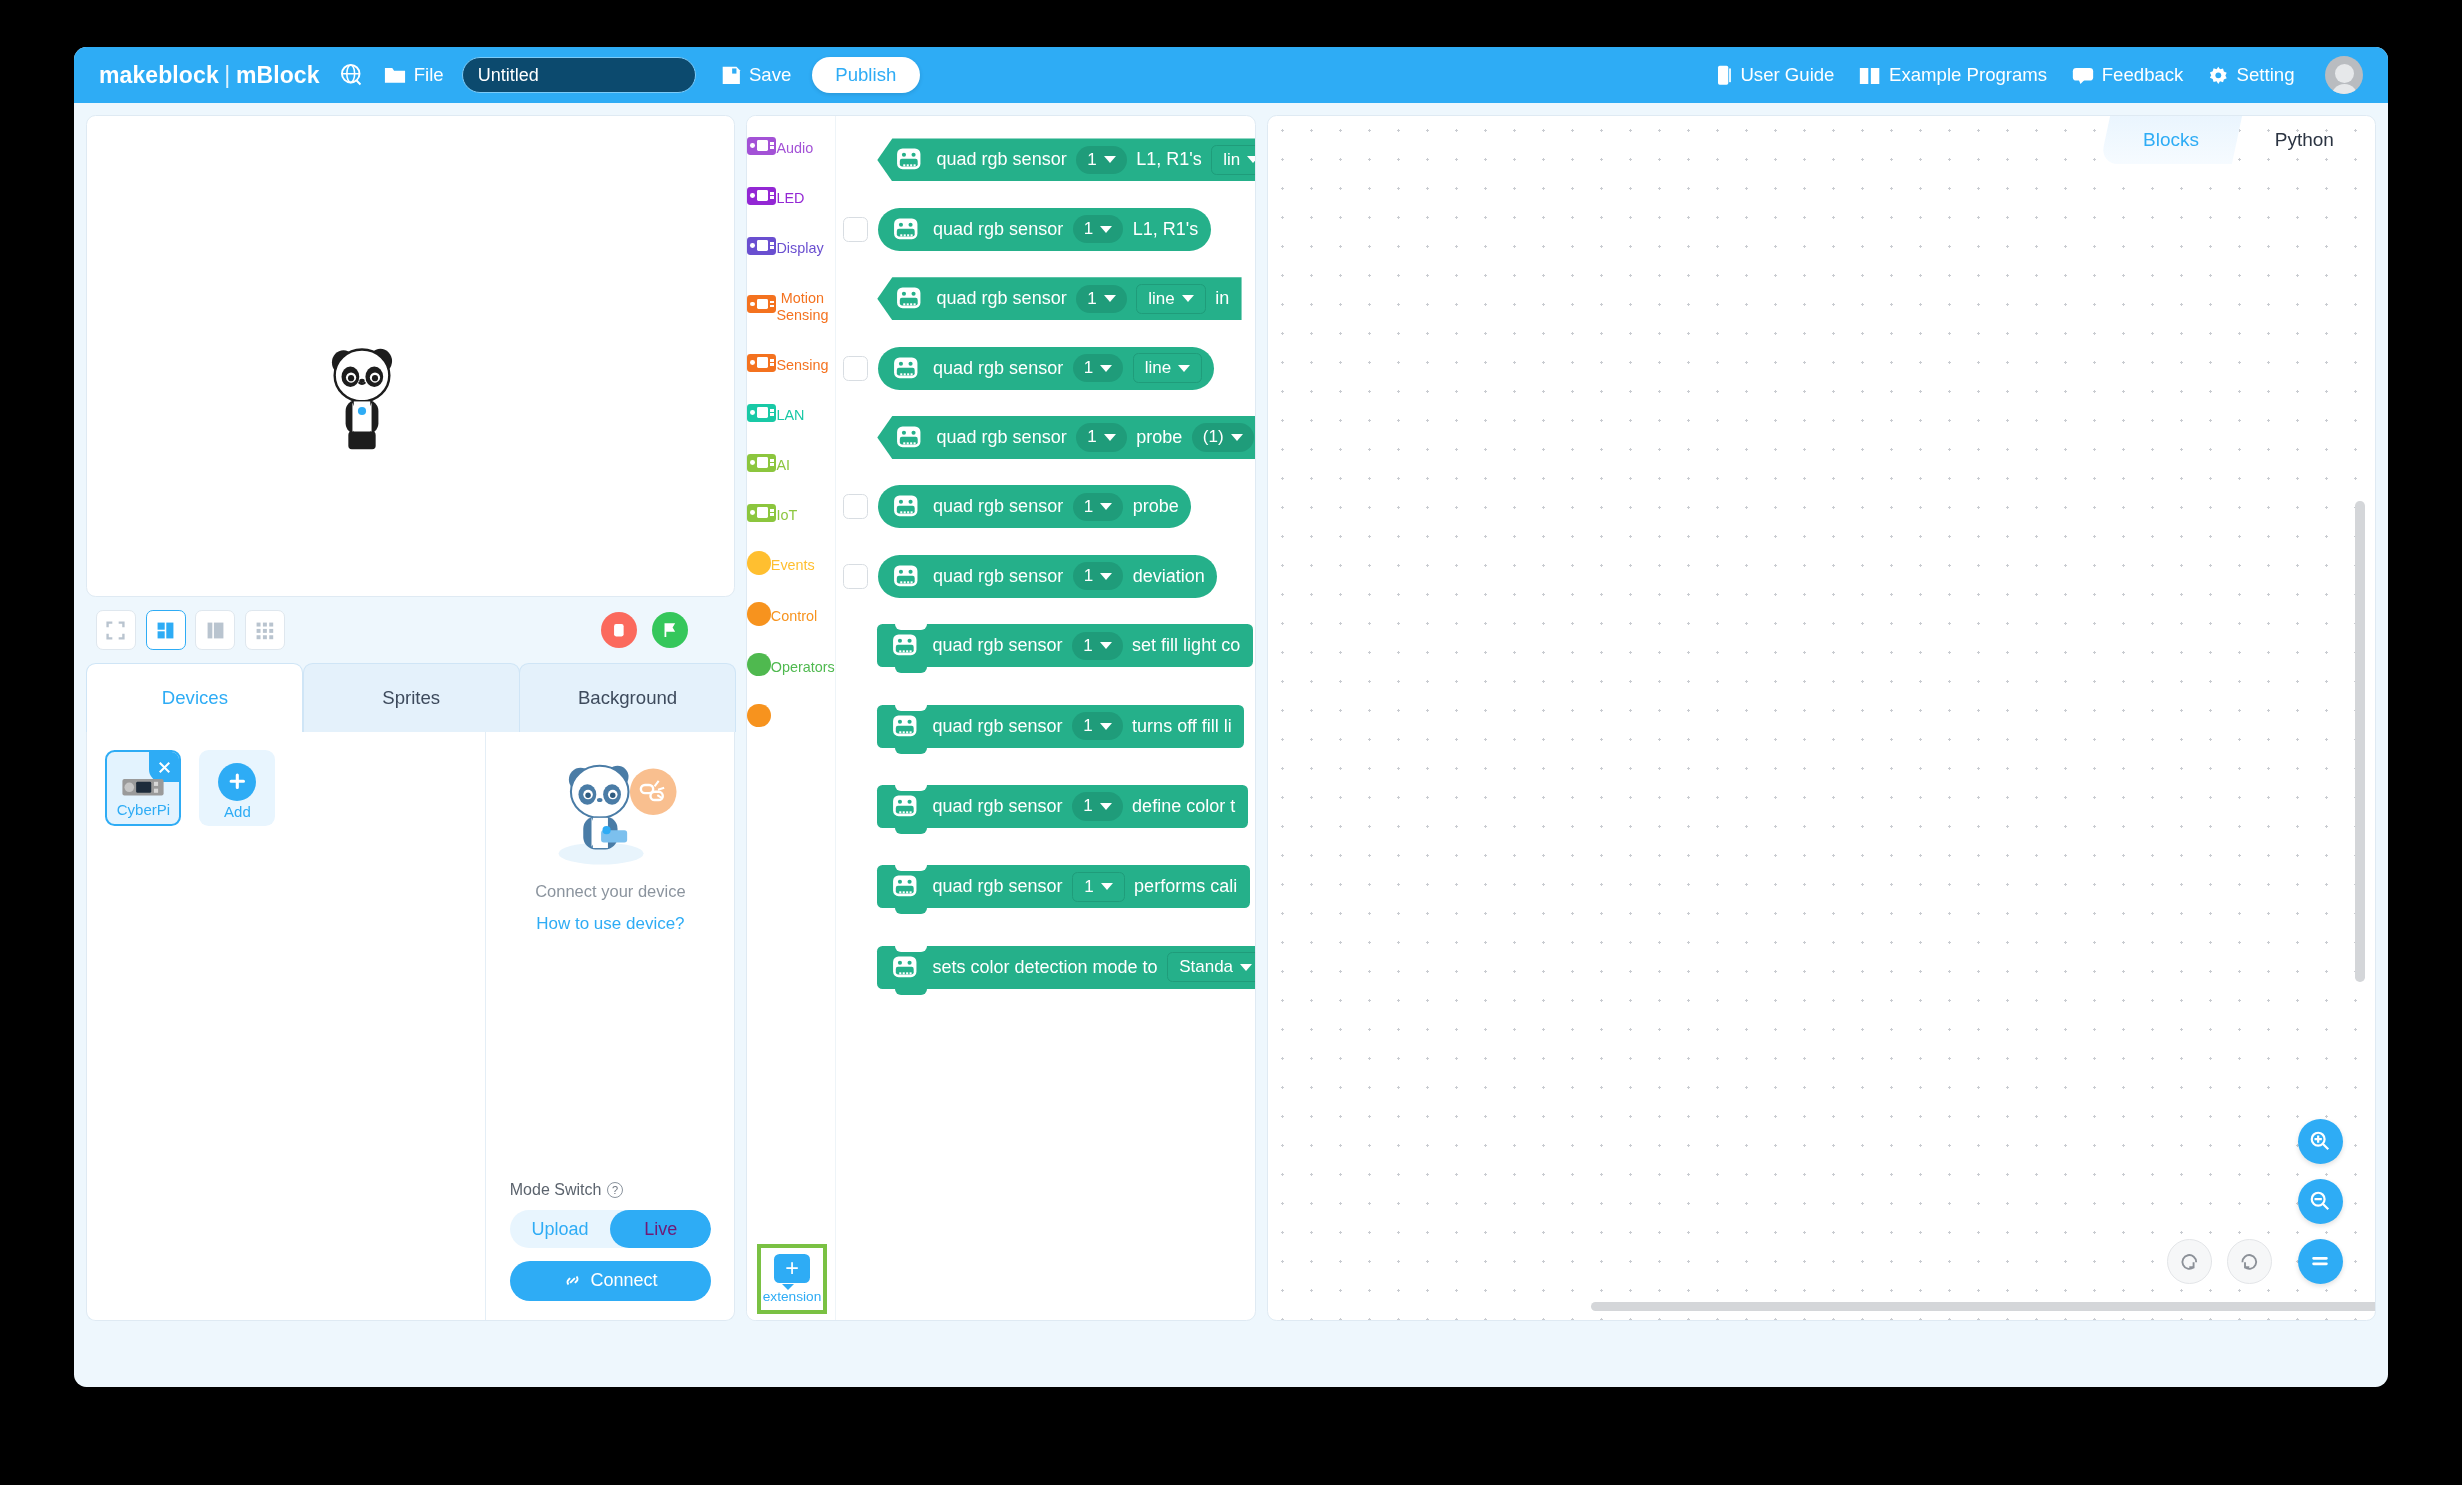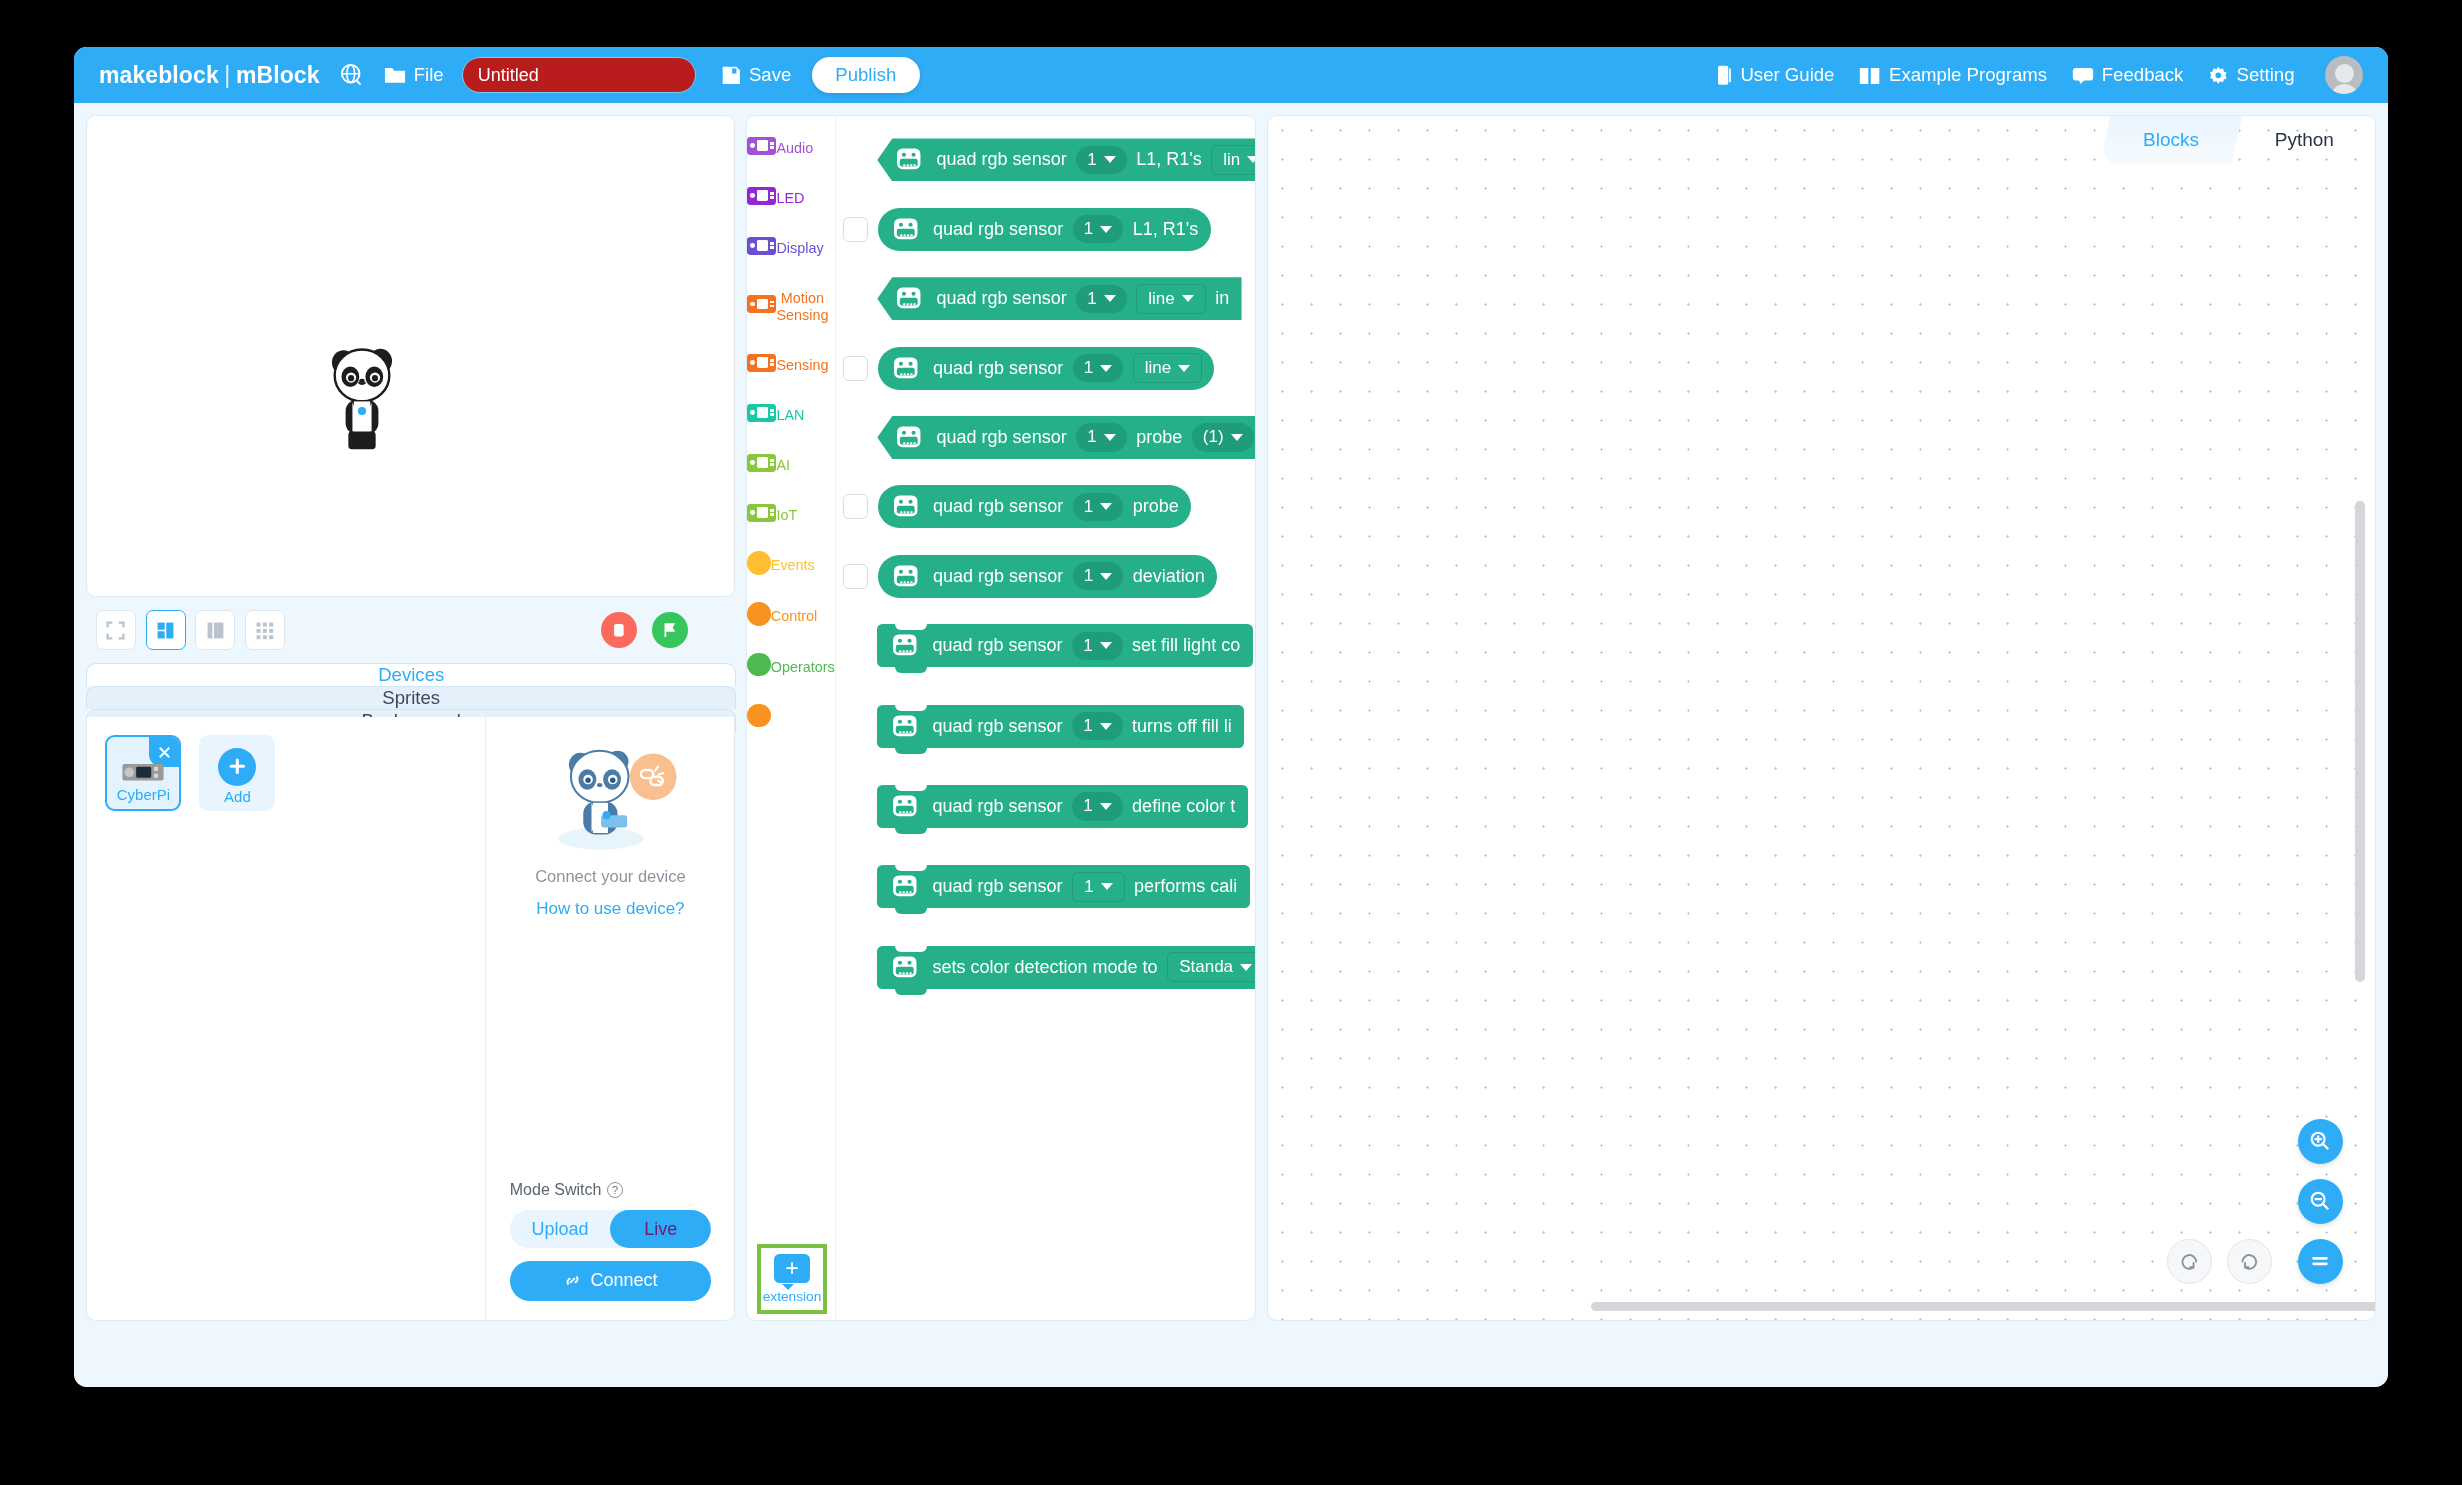--- a/index.html
+++ b/index.html
@@ -40,21 +40,21 @@
   .brand .mb { font-weight: 600; }
   .tb-item {
     display: flex; align-items: center; gap: 7.6px;
     font-size: 18.6px; cursor: pointer; white-space: nowrap;
   }
   .globe { margin-left: 20.6px; }
   .file-item { margin-left: 20.6px; }
   .proj-name {
     margin-left: 18px; width: 234px; height: 36px;
     border: 1.4px solid #7ccbf8; border-radius: 18px;
-    background: #b91c1c; color: #fff; font-size: 18px;
+    background: #0c4a6e; color: #fff; font-size: 18px;
     padding: 0 15px; display: flex; align-items: center;
   }
   .save-item { margin-left: 25px; }
   .publish {
     margin-left: 20.6px; background: #fff; color: #2eacf5;
     border-radius: 18px; height: 36px; padding: 0 23.4px;
     display: flex; align-items: center; font-size: 18.6px;
     cursor: pointer; box-shadow: 0 1.4px 4.1px rgba(0,0,0,.12);
   }
   .tb-right { margin-left: auto; display: flex; align-items: center; gap: 25px; }
@@ -84,21 +84,21 @@
   .viewbtn {
     width: 40px; height: 40px; background: #fff; border: 0.7px solid #dfe7ee;
     border-radius: 6.9px; margin-right: 9.6px; display: flex;
     align-items: center; justify-content: center; cursor: pointer;
   }
   .viewbtn.sel { border: 1.4px solid #2eacf5; }
   .runbtns { margin-left: auto; display: flex; gap: 15px; padding-right: 38px; }
   .runbtn { width: 36px; height: 36px; border-radius: 50%; display: flex; align-items: center; justify-content: center; cursor: pointer; }
   .stop { background: #fb6a5d; }
   .go { background: #35c75b; }
-  .tabs { display: flex; height: 54px; flex-direction: column; }
+  .tabs { display: flex; height: 69px; }
   .tab {
     flex: 1; display: flex; align-items: center; justify-content: center;
     font-size: 18.6px; color: #3d4a5c; background: #e4f1fb;
     border: 0.7px solid #cfe5f6; border-bottom: none;
     border-radius: 9.6px 9.6px 0 0; cursor: pointer; margin-right: -0.7px;
   }
   .tab.active { background: #fff; color: #2eacf5; }
   .panel {
     flex: 1; background: #fff; border: 0.7px solid #dfeaf3; border-top: none;
     border-radius: 0 0 9.6px 9.6px; display: flex; overflow: hidden;

